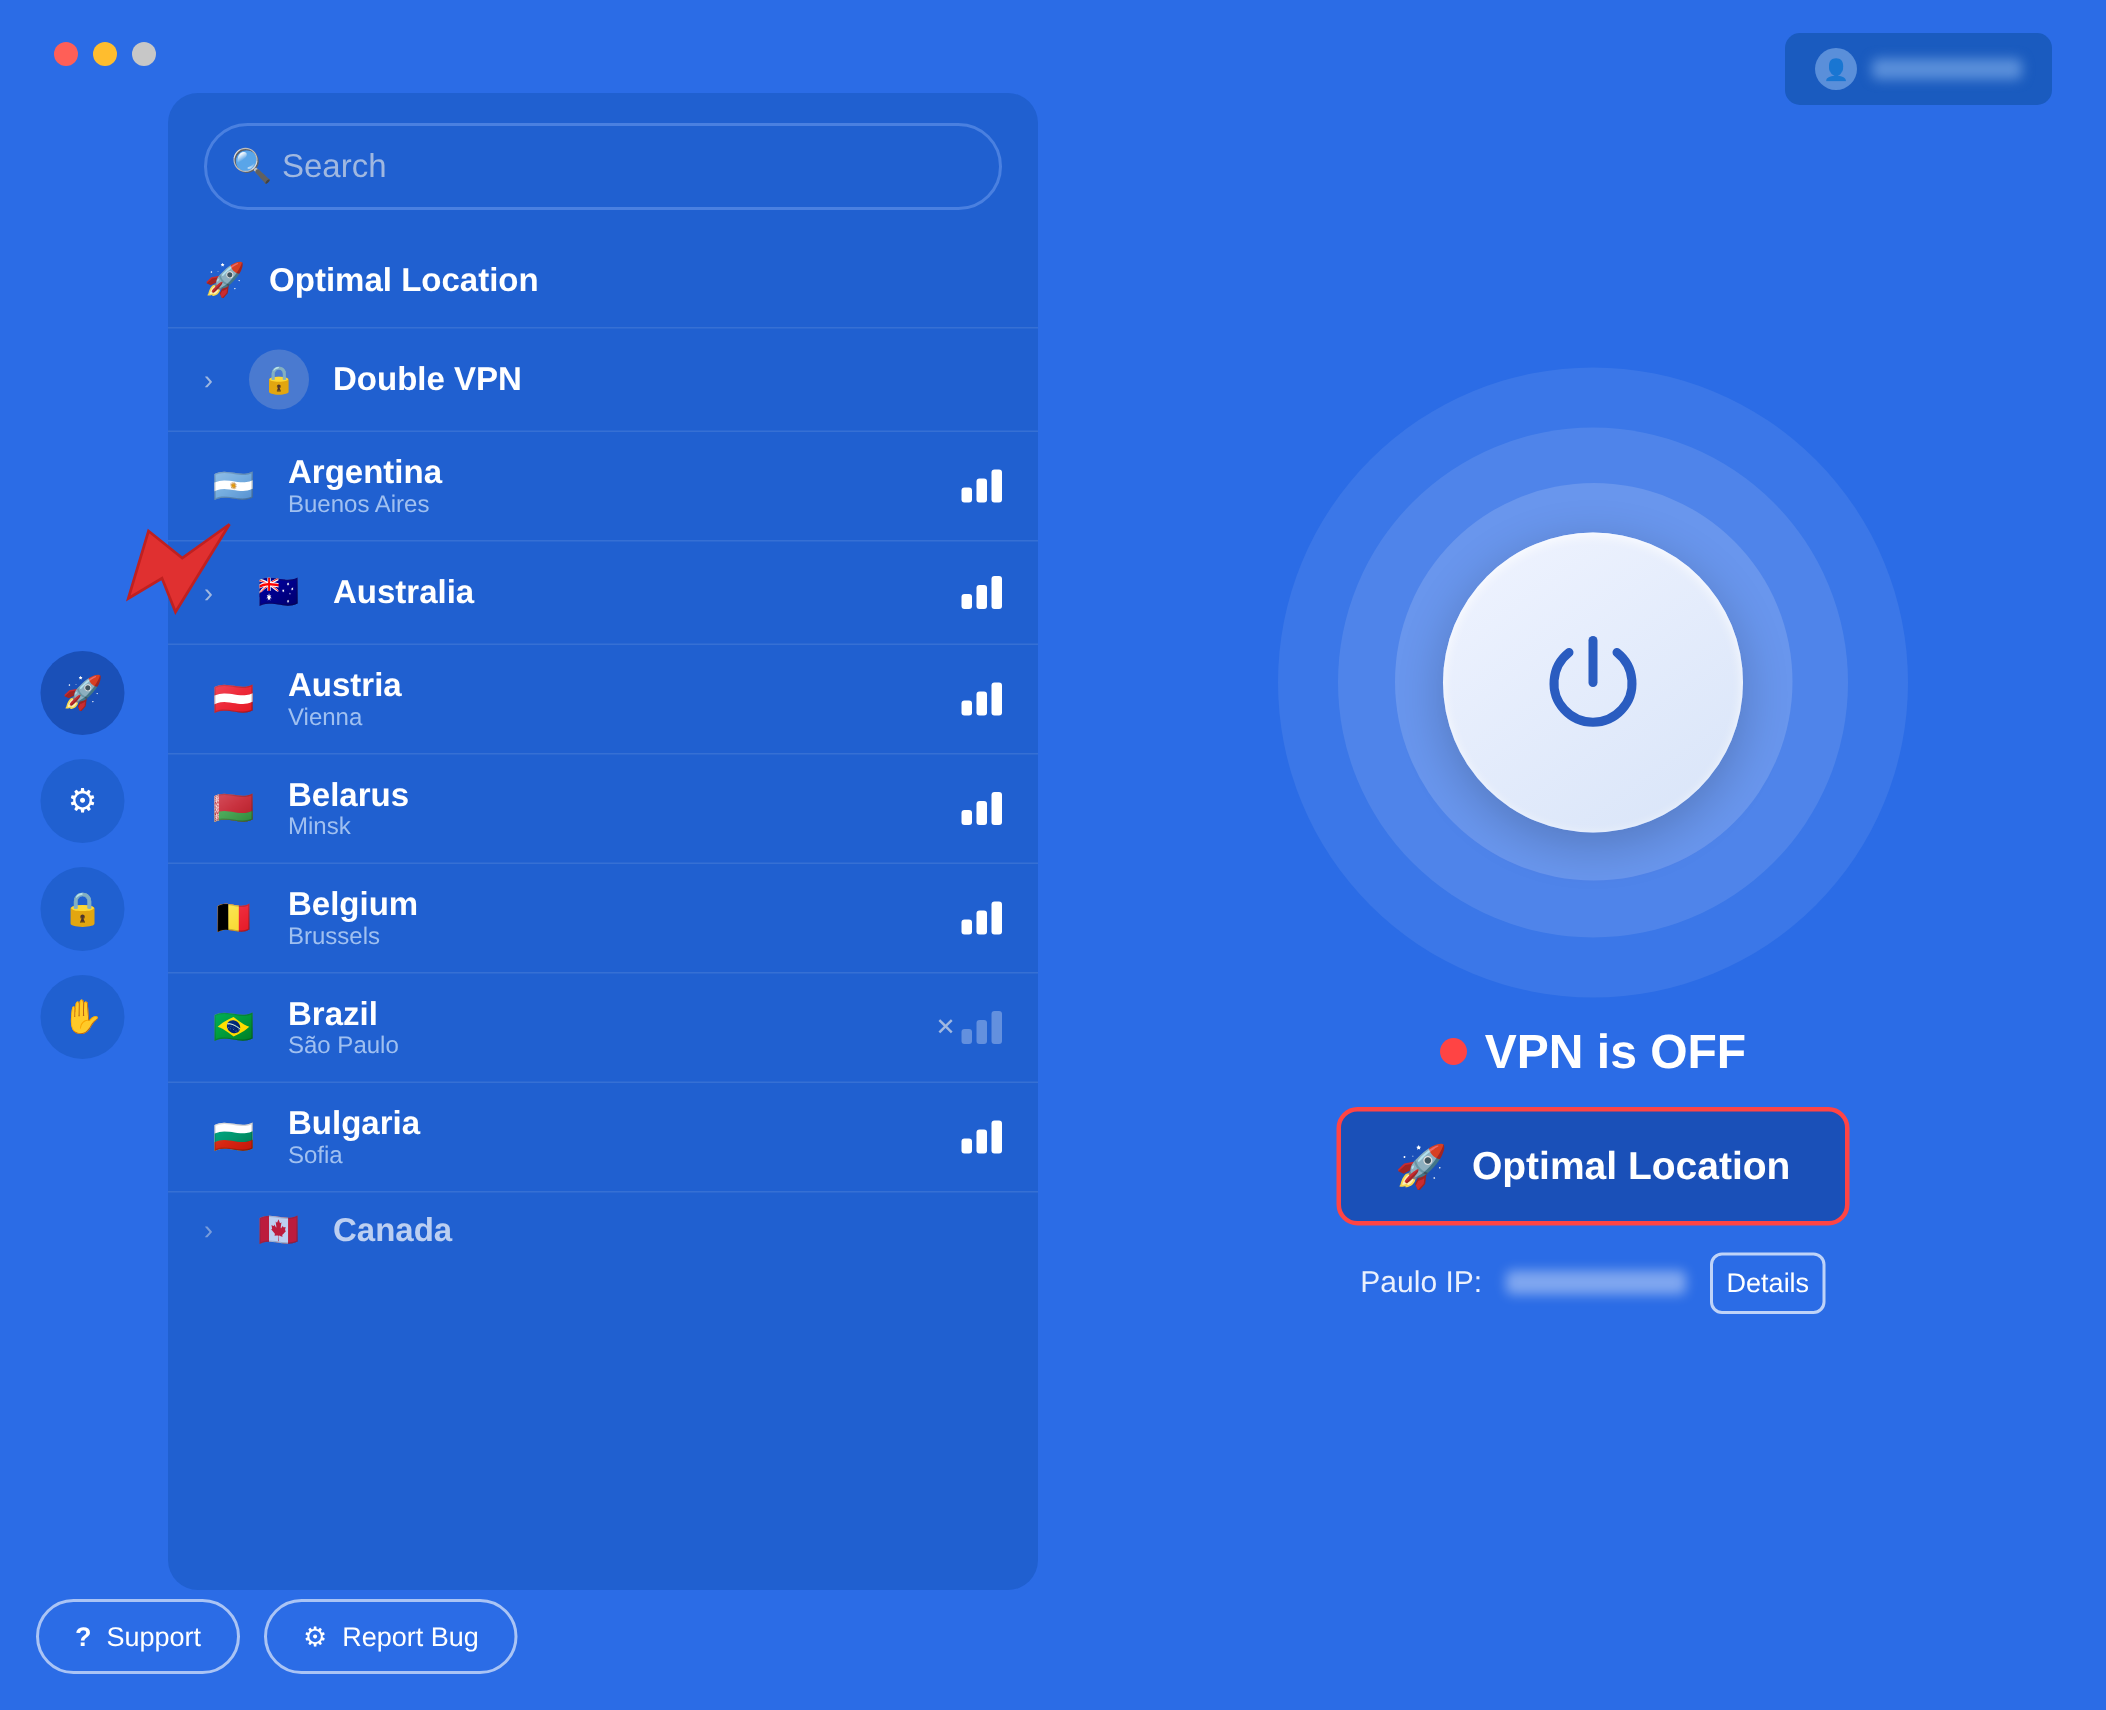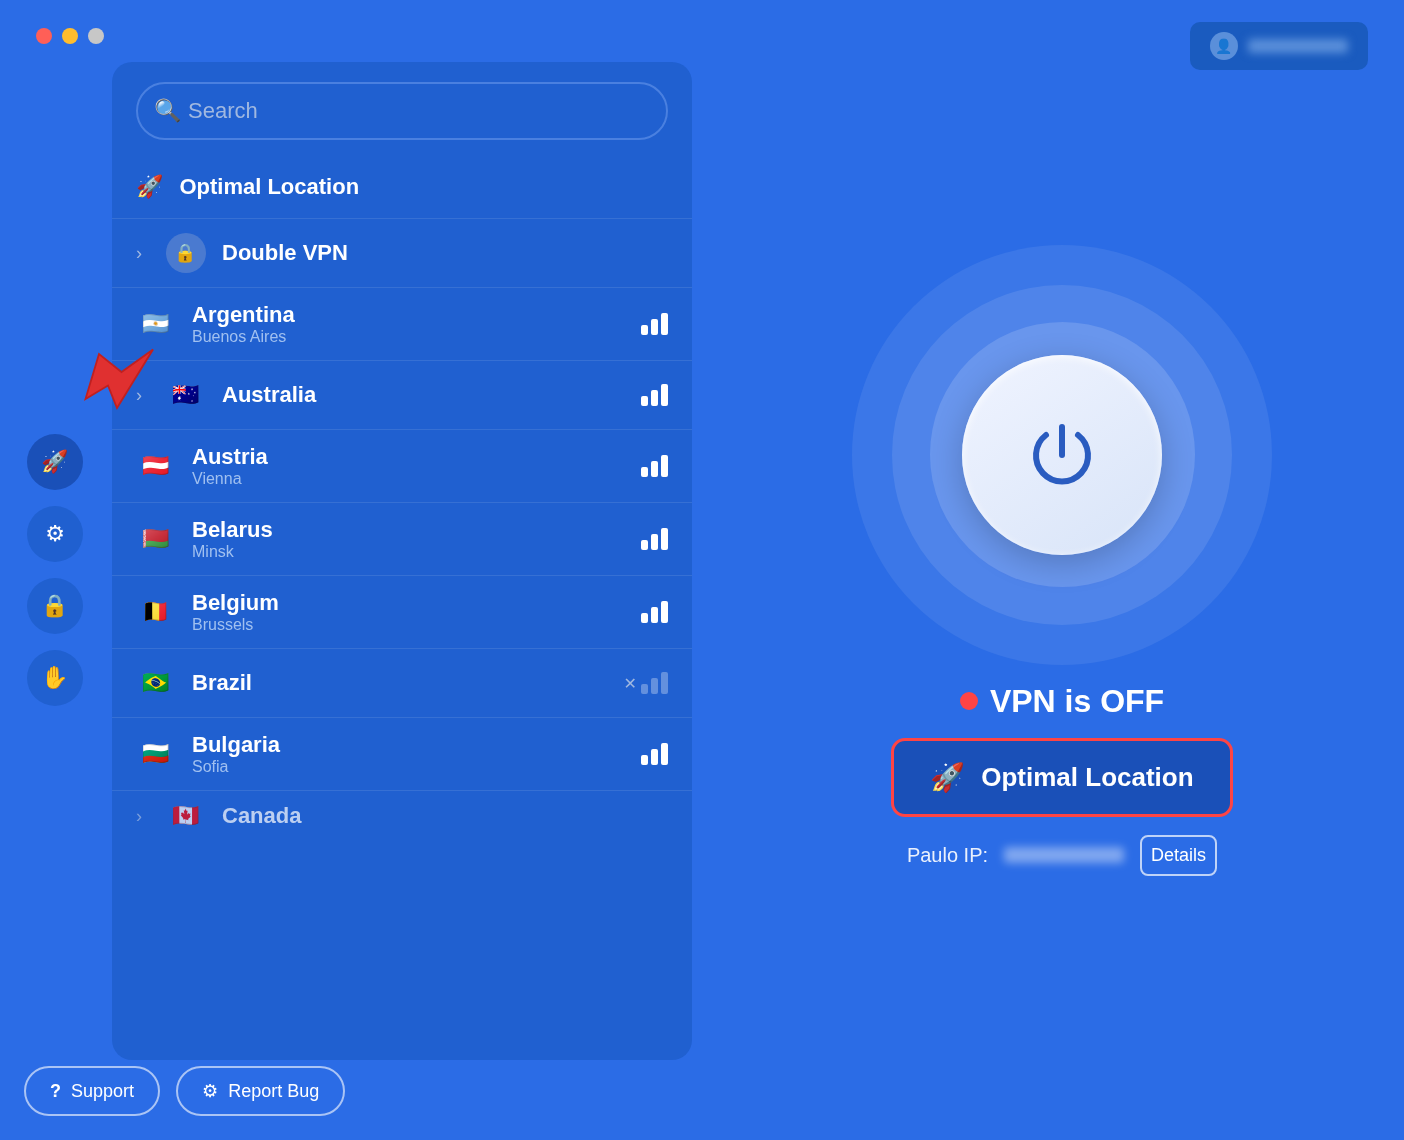--- a/index.html
+++ b/index.html
@@ -523,20 +523,21 @@
         <div class="bar bar1"></div>
         <div class="bar bar2"></div>
         <div class="bar bar3"></div>
       </div>
     </div>
 
     <div class="list-item">
       <div class="item-flag">🇧🇷</div>
       <div class="item-text">
         <div class="item-name">Brazil</div>
+        <div class="item-city">São Paulo</div>
       </div>
       <div class="cross-signal">
         <span class="cross">✕</span>
         <div class="signal-bars">
           <div class="bar bar1 dim"></div>
           <div class="bar bar2 dim"></div>
           <div class="bar bar3 dim"></div>
         </div>
       </div>
     </div>

